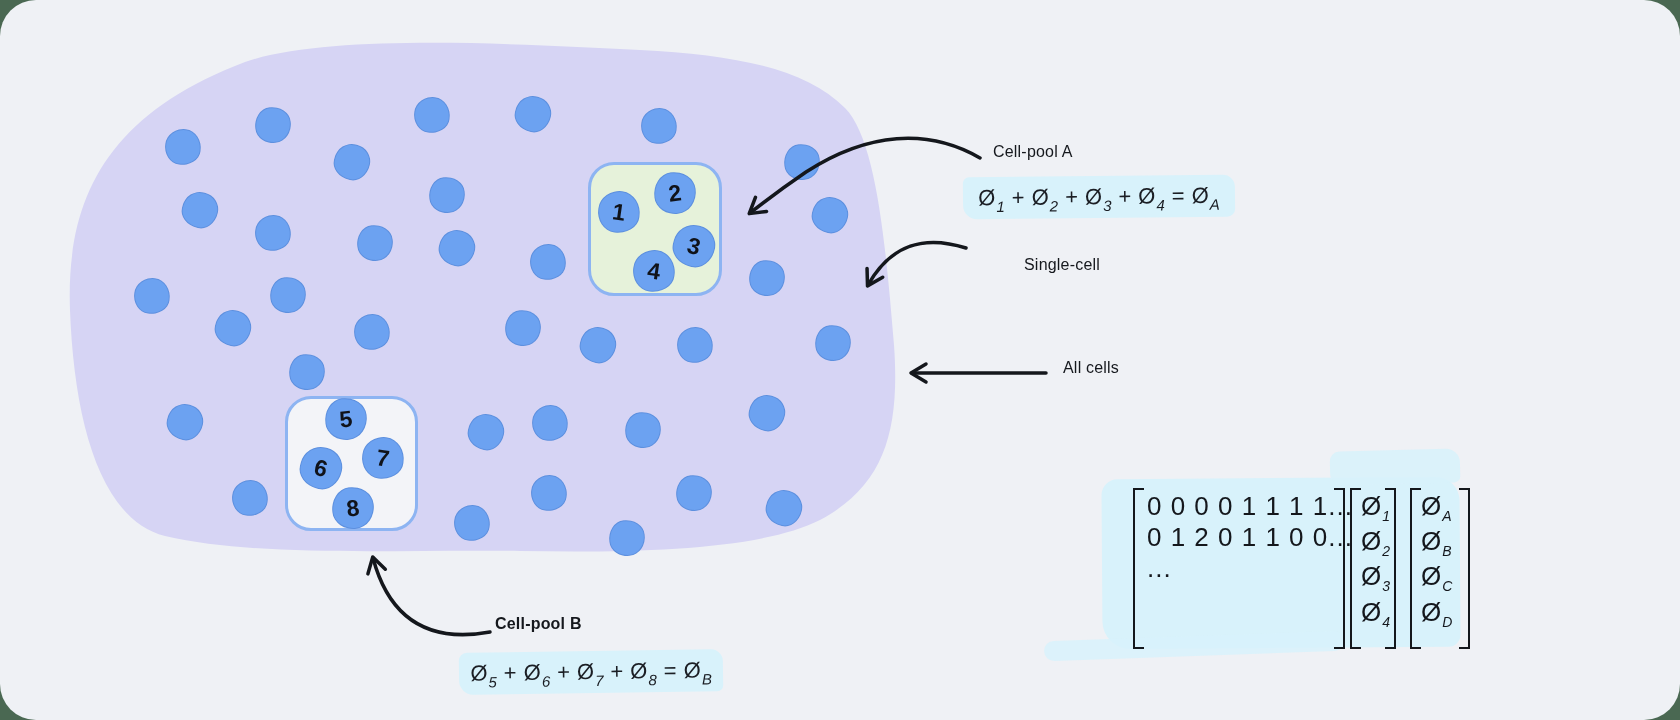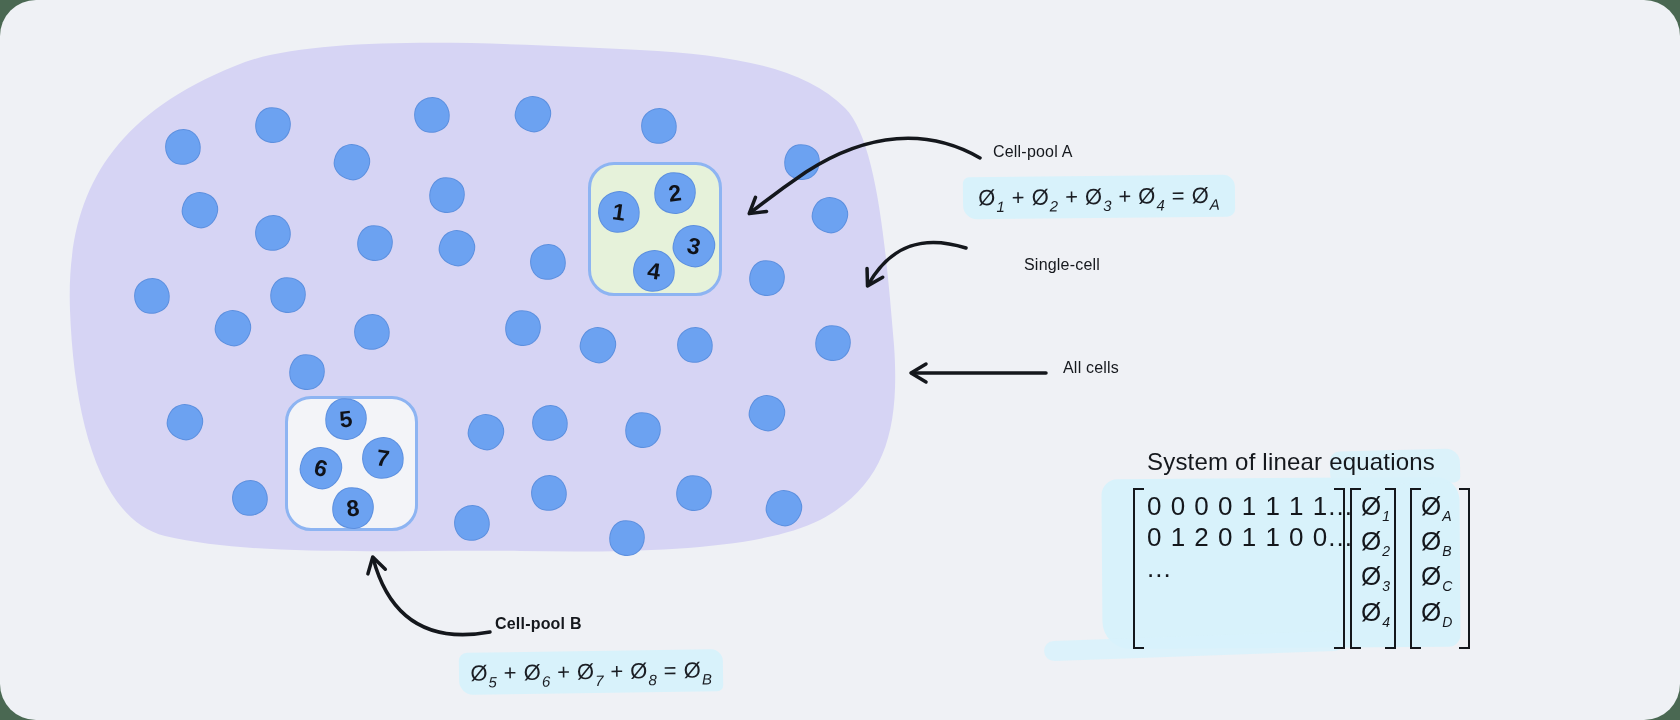--- a/index.html
+++ b/index.html
@@ -189,21 +189,20 @@
         <span class="sub">8</span>
         <span class="op">=</span>
         <span class="sym">Ø</span>
         <span class="sub">B</span>
       </div>
   </div>
 
   <div class="hl" id="hl-m1"></div>
   <div class="hl" id="hl-m2"></div>
   <div class="hl" id="hl-m3"></div>
-  <div class="label" id="system-title">System of linear equations</div>
 
   <div class="mat" id="m1">
     <div class="brk l"></div>
     <div class="rows" id="m1-rows">
         <div>0 0 0 0 1 1 1 1...</div>
         <div>0 1 2 0 1 1 0 0...</div>
         <div>...</div>
       </div>
     <div class="brk r"></div>
   </div>

